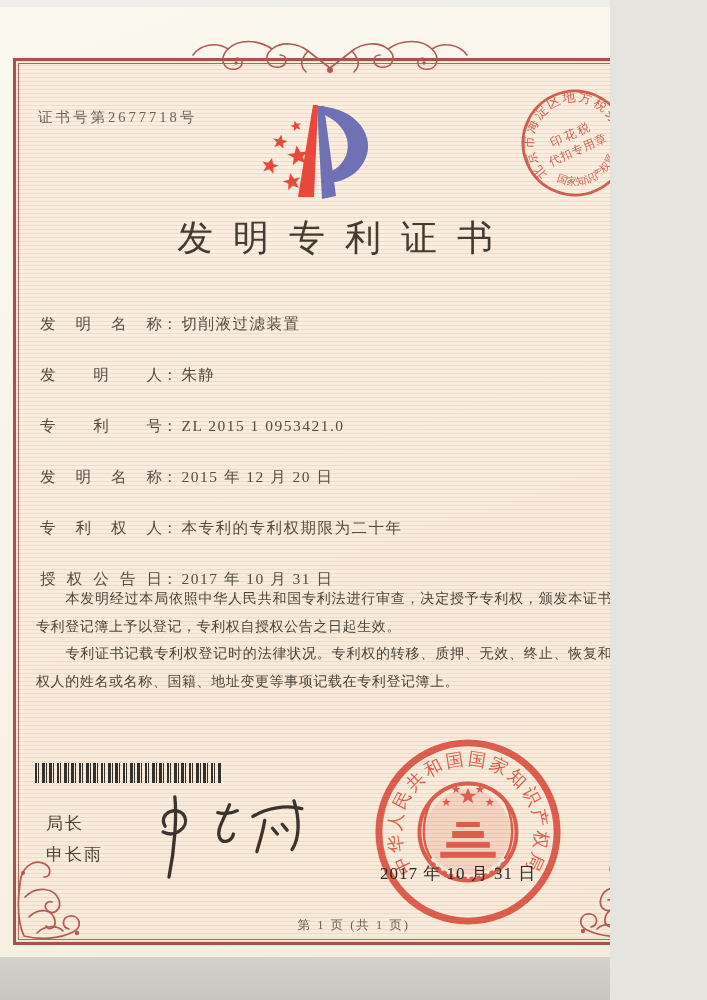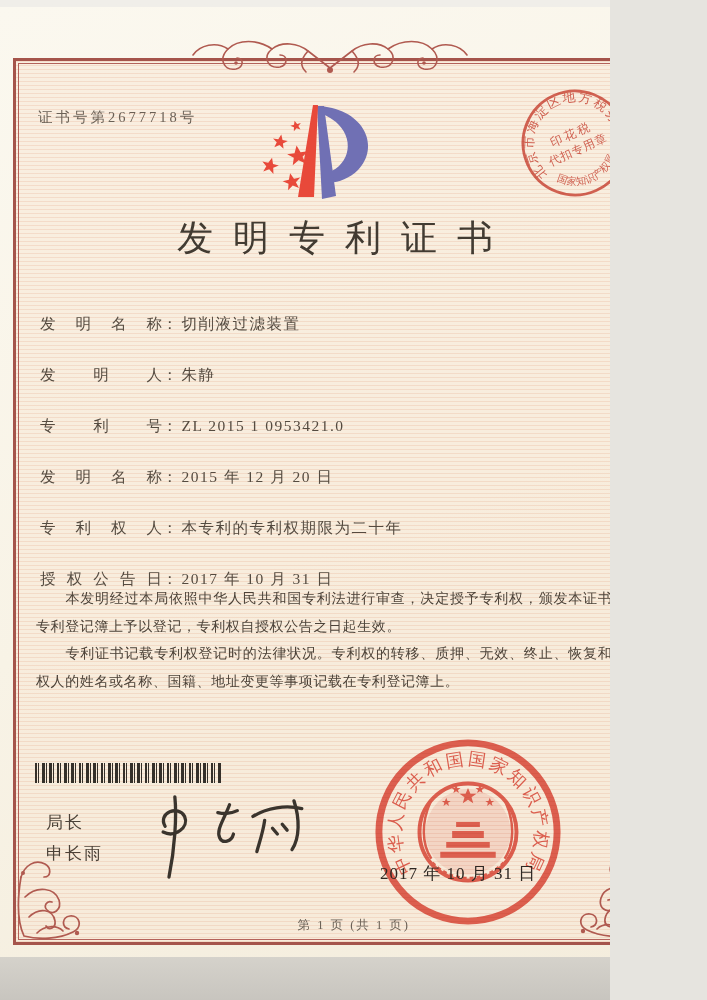--- a/index.html
+++ b/index.html
@@ -68,21 +68,21 @@
   .barcode{
     position:absolute;left:35px;top:763px;width:187px;height:20px;
     background-image:repeating-linear-gradient(90deg,
       #35302a 0 2px, rgba(0,0,0,0) 2px 3px,
       #35302a 3px 4px, rgba(0,0,0,0) 4px 7px,
       #35302a 7px 10px, rgba(0,0,0,0) 10px 11px,
       #35302a 11px 12px, rgba(0,0,0,0) 12px 14px,
       #35302a 14px 17px, rgba(0,0,0,0) 17px 18px,
       #35302a 18px 19px, rgba(0,0,0,0) 19px 22px);
   }
-  .director{position:absolute;left:46px;top:808px;font-size:17px;color:#4c4238;line-height:31px;letter-spacing:2px;font-family:Liberation Mono, monospace;}
+  .director{position:absolute;left:46px;top:808px;font-size:17px;color:#4c4238;line-height:31px;letter-spacing:2px;}
   .signature{position:absolute;left:128px;top:786px;width:205px;height:100px;}
   .official-seal{position:absolute;left:369px;top:733px;width:198px;height:198px;opacity:.9;mix-blend-mode:multiply;}
   .issue-date{
     position:absolute;left:380px;top:862px;font-size:17px;color:#2e2823;letter-spacing:1px;z-index:5;
   }
   .tax-stamp{
     position:absolute;left:510px;top:78px;width:130px;height:130px;
     transform:rotate(-24deg);opacity:.85;mix-blend-mode:multiply;
   }
   .footer{

